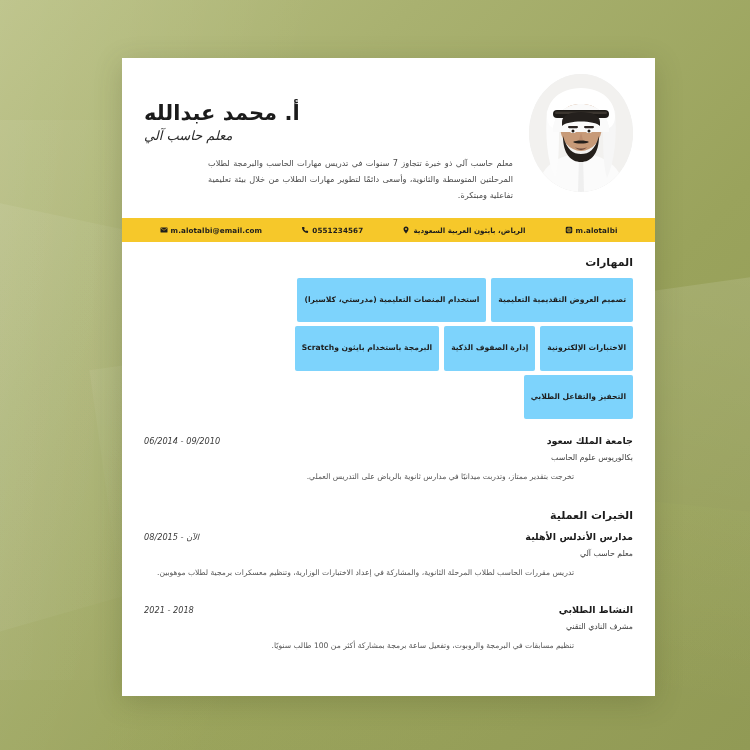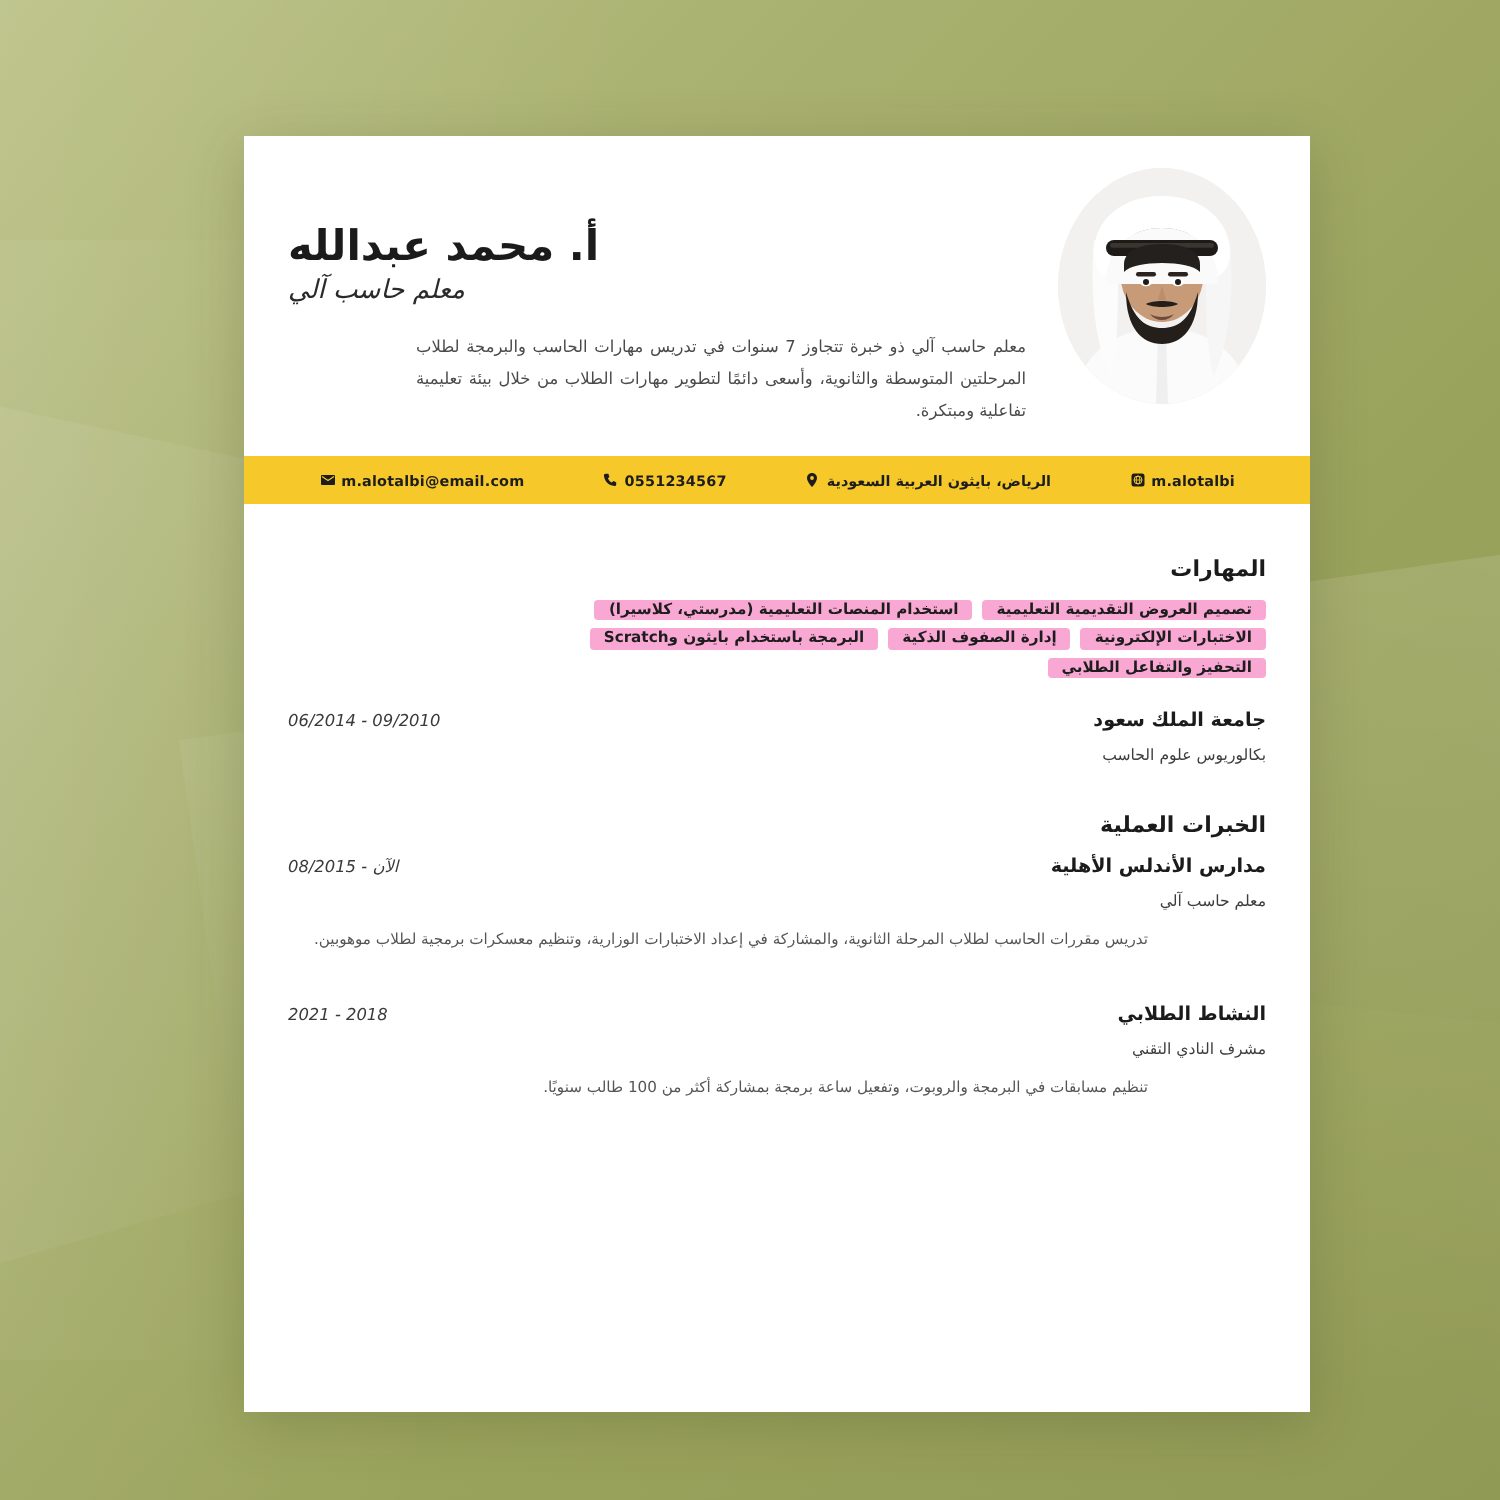--- a/index.html
+++ b/index.html
@@ -48,21 +48,21 @@
   .sweep-e {
     left: -60px; top: 120px;
     width: 300px; height: 560px;
     background: linear-gradient(95deg, rgba(255,255,255,0.07), rgba(255,255,255,0) 70%);
   }
 
   
   #sheet {
     position: absolute;
     left: 122px;
-    top: 68px;
+    top: 58px;
     width: 533px;
     height: 638px;
     background: #ffffff;
     box-shadow: 0 6px 26px rgba(60,65,30,0.22);
     overflow: hidden;
   }
 
   
   .header {
     display: flex;
@@ -137,21 +137,20 @@
     white-space: nowrap;
     direction: rtl;
   }
   .contact-item .ci-text { letter-spacing: 0.1px; }
   .contact-item svg { width: 8px; height: 8px; display: block; flex: 0 0 auto; }
 
   
   .body {
     padding: 14px 22px 18px 22px;
     direction: rtl;
-    margin-top: 12px;
   }
 
   .section { margin-bottom: 6px; }
 
   .section-title {
     font-size: 11px;
     font-weight: bold;
     color: #1b1b1b;
     text-align: right;
     margin-bottom: 9px;
@@ -168,23 +167,23 @@
     margin-bottom: 16px;
   }
   .chip-row {
     display: flex;
     flex-direction: row;
     justify-content: flex-start;
     width: 100%;
     gap: 5px;
   }
   .chip {
-    background: #f9a8d4;
+    background: #7dd3fc;
     border-radius: 2px;
-    padding: 0 7px;
+    padding: 17px 7px;
     font-size: 7.6px;
     font-weight: bold;
     color: #1d1d1d;
     white-space: nowrap;
     line-height: 1.35;
   }
 
   
   .entry { margin-bottom: 4px; }
   .entry-top {
@@ -359,20 +358,21 @@
         </div>
       </div>
 
       <div class="section">
         <div class="entry">
           <div class="entry-top">
             <div class="entry-org">جامعة الملك سعود</div>
             <div class="entry-date">06/2014 - 09/2010</div>
           </div>
           <div class="entry-role">بكالوريوس علوم الحاسب</div>
+          <div class="entry-desc">تخرجت بتقدير ممتاز، وتدربت ميدانيًا في مدارس ثانوية بالرياض على التدريس العملي.</div>
         </div>
       </div>
 
       <div class="sec-gap"></div>
 
       <div class="section">
         <div class="section-title">الخبرات العملية</div>
         <div class="entry">
           <div class="entry-top">
             <div class="entry-org">مدارس الأندلس الأهلية</div>

